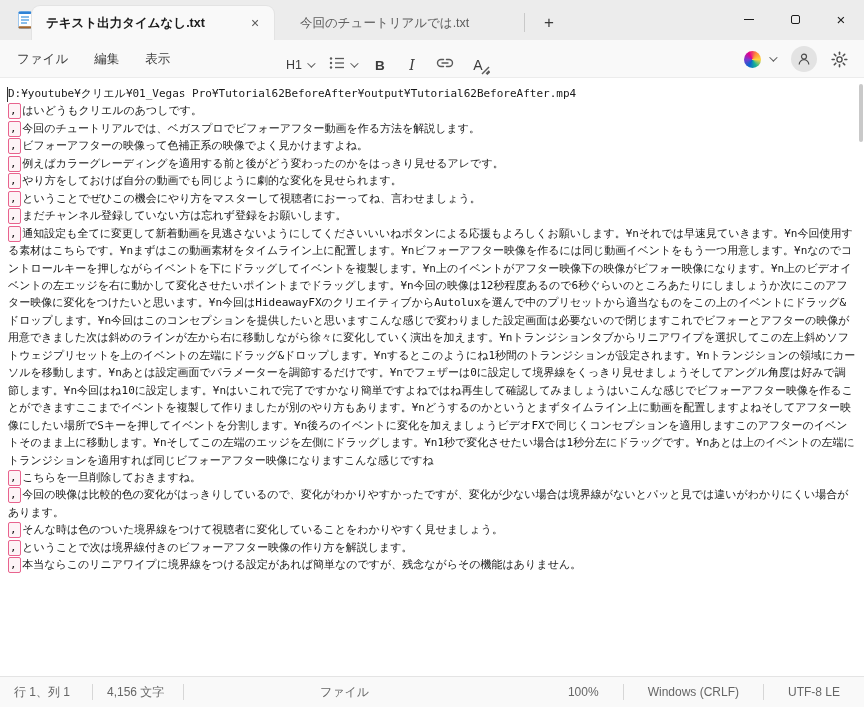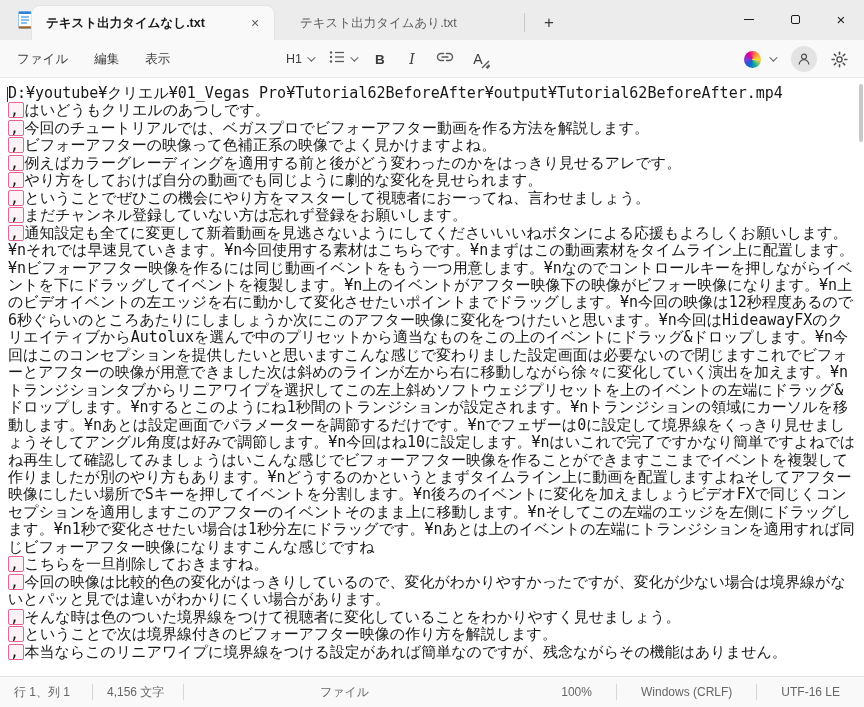--- a/index.html
+++ b/index.html
@@ -20,34 +20,34 @@
   .win-controls { position:absolute; right:0; top:0; height:38px; display:flex; }
   .win-btn { width:46px; height:38px; display:flex; align-items:center; justify-content:center; color:#1b1b1b; cursor:pointer; }
   .glyph-min { width:10px; height:1px; background:#1b1b1b; display:block; }
   .glyph-max { width:9px; height:9px; border:1px solid #1b1b1b; border-radius:2px; display:block; }
   .glyph-close { font-size:15px; font-weight:300; }
 
   
   .toolbar { position:relative; height:38px; background:#f9f9f9; border-bottom:1px solid #ececec; }
   .menus { position:absolute; left:4px; top:0; height:38px; display:flex; align-items:center; }
   .menu-item { padding:6px 13px; font-size:12.5px; color:#3c3c3c; border-radius:5px; cursor:pointer; }
-  .fmt-group { position:absolute; left:280px; top:0; height:38px; display:flex; align-items:center; gap:4px; }
+  .fmt-group { position:absolute; left:280px; top:0; height:38px; display:flex; align-items:flex-end; gap:4px; }
   .fmt-btn { height:26px; min-width:28px; padding:0 6px; display:flex; align-items:center; justify-content:center; gap:5px; border-radius:5px; color:#3c3c3c; cursor:pointer; }
   .fmt-label { font-size:12.5px; color:#3c3c3c; }
   .bold-label { font-weight:800; font-size:13.5px; }
   .italic-label { font-family:"DejaVu Serif", serif; font-style:italic; font-size:14px; }
   .chev { width:6px; height:6px; border-right:1.2px solid #5a5a5a; border-bottom:1.2px solid #5a5a5a; transform:rotate(45deg) translateY(-2px); }
   .right-group { position:absolute; right:10px; top:0; height:38px; display:flex; align-items:center; gap:8px; }
   .copilot-btn { display:flex; align-items:center; gap:8px; padding:4px 8px; border-radius:5px; cursor:pointer; }
   .copilot-logo { width:17px; height:17px; border-radius:50%; background:conic-gradient(from 210deg,#0b63ce,#7a3bd0,#e3008c,#ff8b3d,#ffd43d,#19b394,#0b63ce); }
   .avatar { width:26px; height:26px; border-radius:50%; background:#e3e3e3; display:flex; align-items:center; justify-content:center; cursor:pointer; }
 
   
   .editor { position:relative; height:598px; background:#ffffff; overflow:hidden; cursor:text; }
-  .editor-content { padding:7px 8px 0 8px; font-family:"DejaVu Sans Mono","Liberation Mono",monospace; font-size:15px; line-height:17.45px; color:#181818; word-break:break-all; }
+  .editor-content { padding:7px 8px 0 8px; font-family:"DejaVu Sans Mono","Liberation Mono",monospace; font-size:11px; line-height:17.45px; color:#181818; word-break:break-all; }
   .para { white-space:pre-wrap; }
   .comma-hl { display:inline-block; border:1.5px solid #e8638e; background:#fdf3f6; border-radius:2px; padding:0 3.5px 0 1px; margin-right:1px; line-height:14px; }
   .caret { position:absolute; left:7px; top:9px; width:1px; height:15px; background:#333; }
   .vscroll-thumb { position:absolute; right:1px; top:6px; width:4px; height:58px; border-radius:2px; background:#c9c9c9; }
 
   
   .statusbar { height:31px; background:#f9f9f9; border-top:1px solid #e4e4e4; display:flex; align-items:center; font-size:12px; color:#666; }
   .sb-item { padding:0 14px; white-space:nowrap; }
   .sb-sep { width:1px; height:16px; background:#d7d7d7; }
   .sb-spacer { flex:1; }
@@ -70,21 +70,21 @@
       <rect x="3.5" y="16.2" width="13" height="2.3" rx="1.1" fill="#a3672e"></rect>
     </svg>
   </span>
 
   <div class="tab active">
     <span class="tab-title">テキスト出力タイムなし.txt</span>
     <span class="tab-close">×</span>
   </div>
 
   <div class="tab inactive">
-    <span class="tab-title">テキスト出力タイムあり.txt</span>
+    <span class="tab-title">今回のチュートリアルでは.txt</span>
   </div>
 
   <div class="tab-divider"></div>
   <button class="new-tab">+</button>
 
   <div class="win-controls">
     <div class="win-btn">
         <span class="glyph-min"></span>
       </div>
     <div class="win-btn">
@@ -200,15 +200,15 @@
   <span class="sb-sep"></span>
   <span class="sb-item" id="sb-chars">4,156 文字</span>
   <span class="sb-sep"></span>
   <span class="sb-item" id="sb-mode">ファイル</span>
   <span class="sb-spacer"></span>
   <span class="sb-right" style="display:flex; align-items:center;">
     <span class="sb-item">100%</span>
     <span class="sb-sep"></span>
     <span class="sb-item">Windows (CRLF)</span>
     <span class="sb-sep"></span>
-    <span class="sb-item">UTF-16 LE</span>
+    <span class="sb-item">UTF-8 LE</span>
   </span>
 </div>
 
 </body></html>

